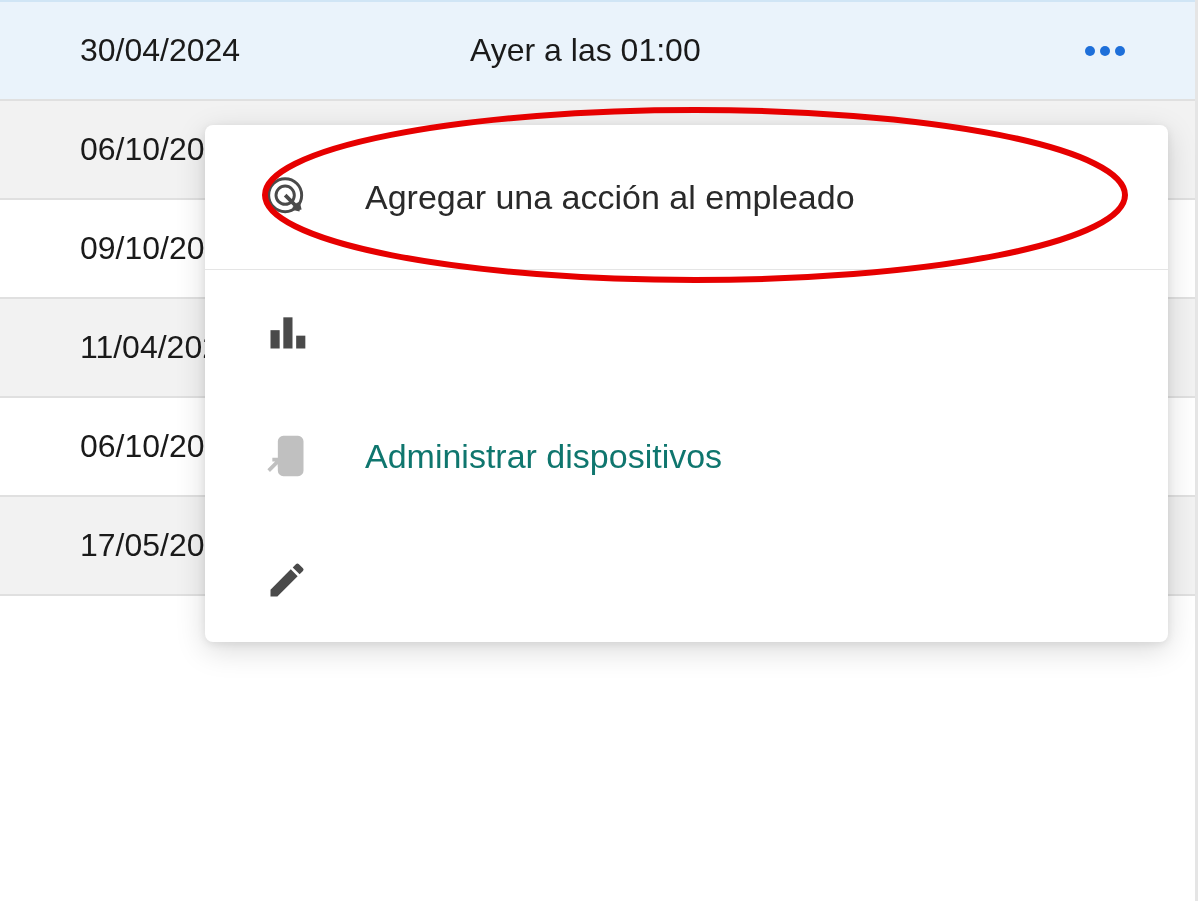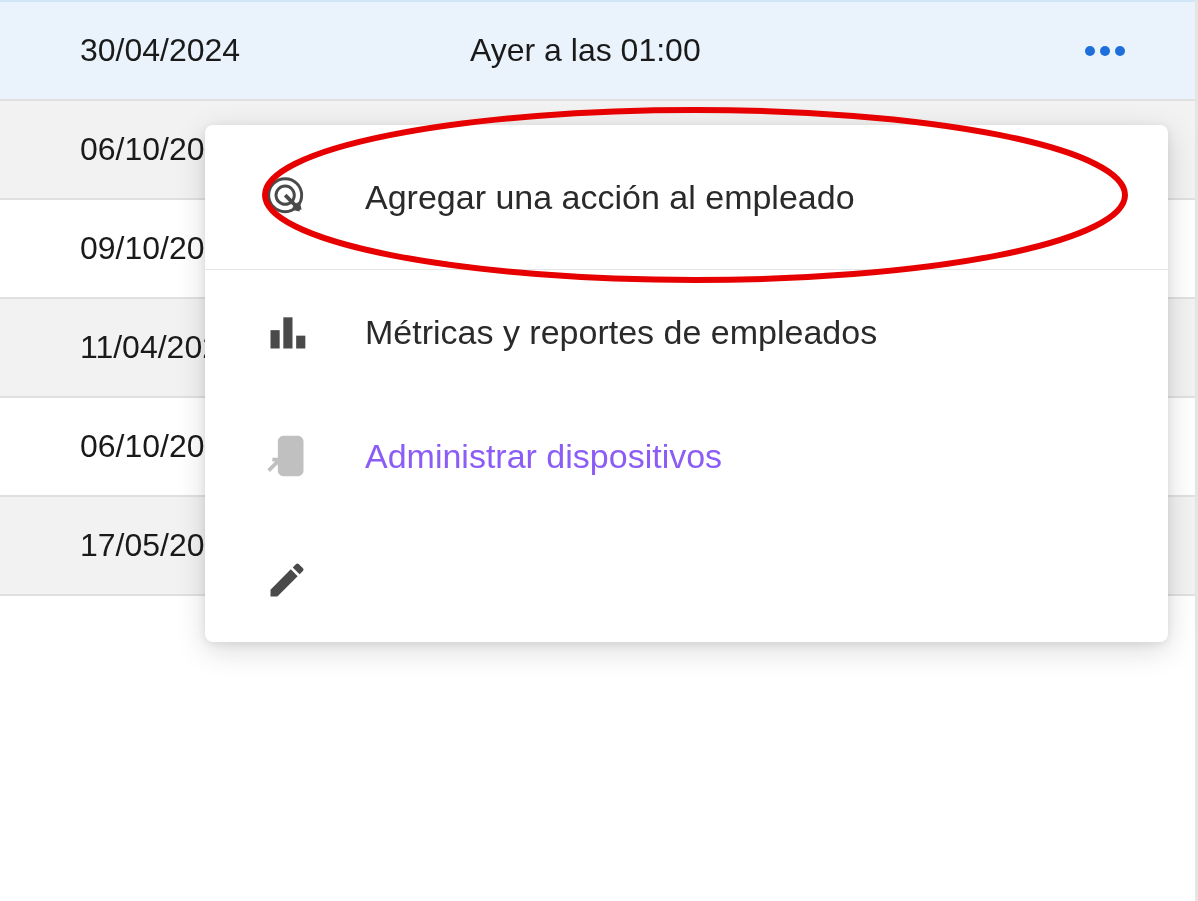--- a/index.html
+++ b/index.html
@@ -76,21 +76,21 @@
       padding: 40px 45px 40px 60px;
       font-size: 34px;
       color: #2a2a2a;
       cursor: pointer;
     }
     .popover-item.first {
       padding-top: 50px;
       padding-bottom: 50px;
     }
     .popover-item.disabled {
-      color: #8b5cf6;
+      color: #0f766e;
     }
     .popover-item.disabled .icon-slot svg {
       fill: #c0c0c0;
       stroke: #c0c0c0;
     }
     .popover-divider {
       height: 1px;
       background: #e5e5e5;
       margin: 0;
     }
@@ -209,21 +209,20 @@
   <div class="popover-divider"></div>
 
   <div class="popover-item">
     <span class="icon-slot">
       <svg viewBox="0 0 24 24">
         <rect x="3" y="11" width="5" height="10" fill="#4a4a4a"></rect>
         <rect x="10" y="4" width="5" height="17" fill="#4a4a4a"></rect>
         <rect x="17" y="14" width="5" height="7" fill="#4a4a4a"></rect>
       </svg>
     </span>
-    <span>Métricas y reportes de empleados</span>
   </div>
 
   <div class="popover-item disabled">
     <span class="icon-slot">
       <svg viewBox="0 0 24 24" fill="none" stroke="#c0c0c0" stroke-width="2">
         <rect x="8" y="2" width="12" height="20" rx="2"></rect>
         <path d="M2 20 L8 14 M8 14 L4 14 M8 14 L8 18" stroke="#c0c0c0"></path>
       </svg>
     </span>
     <span>Administrar dispositivos</span>

